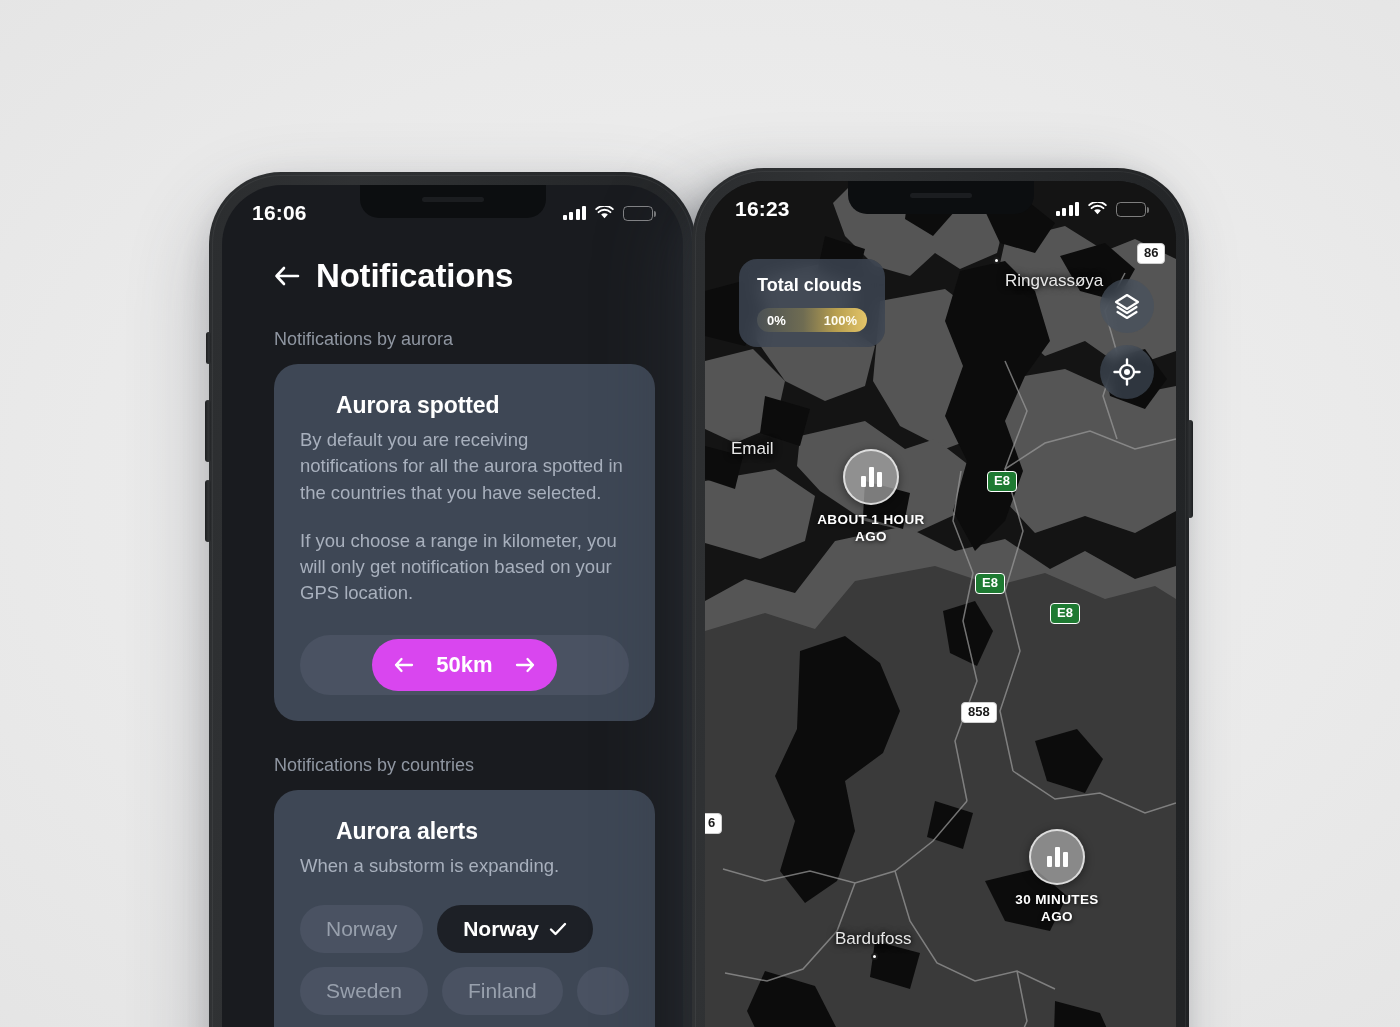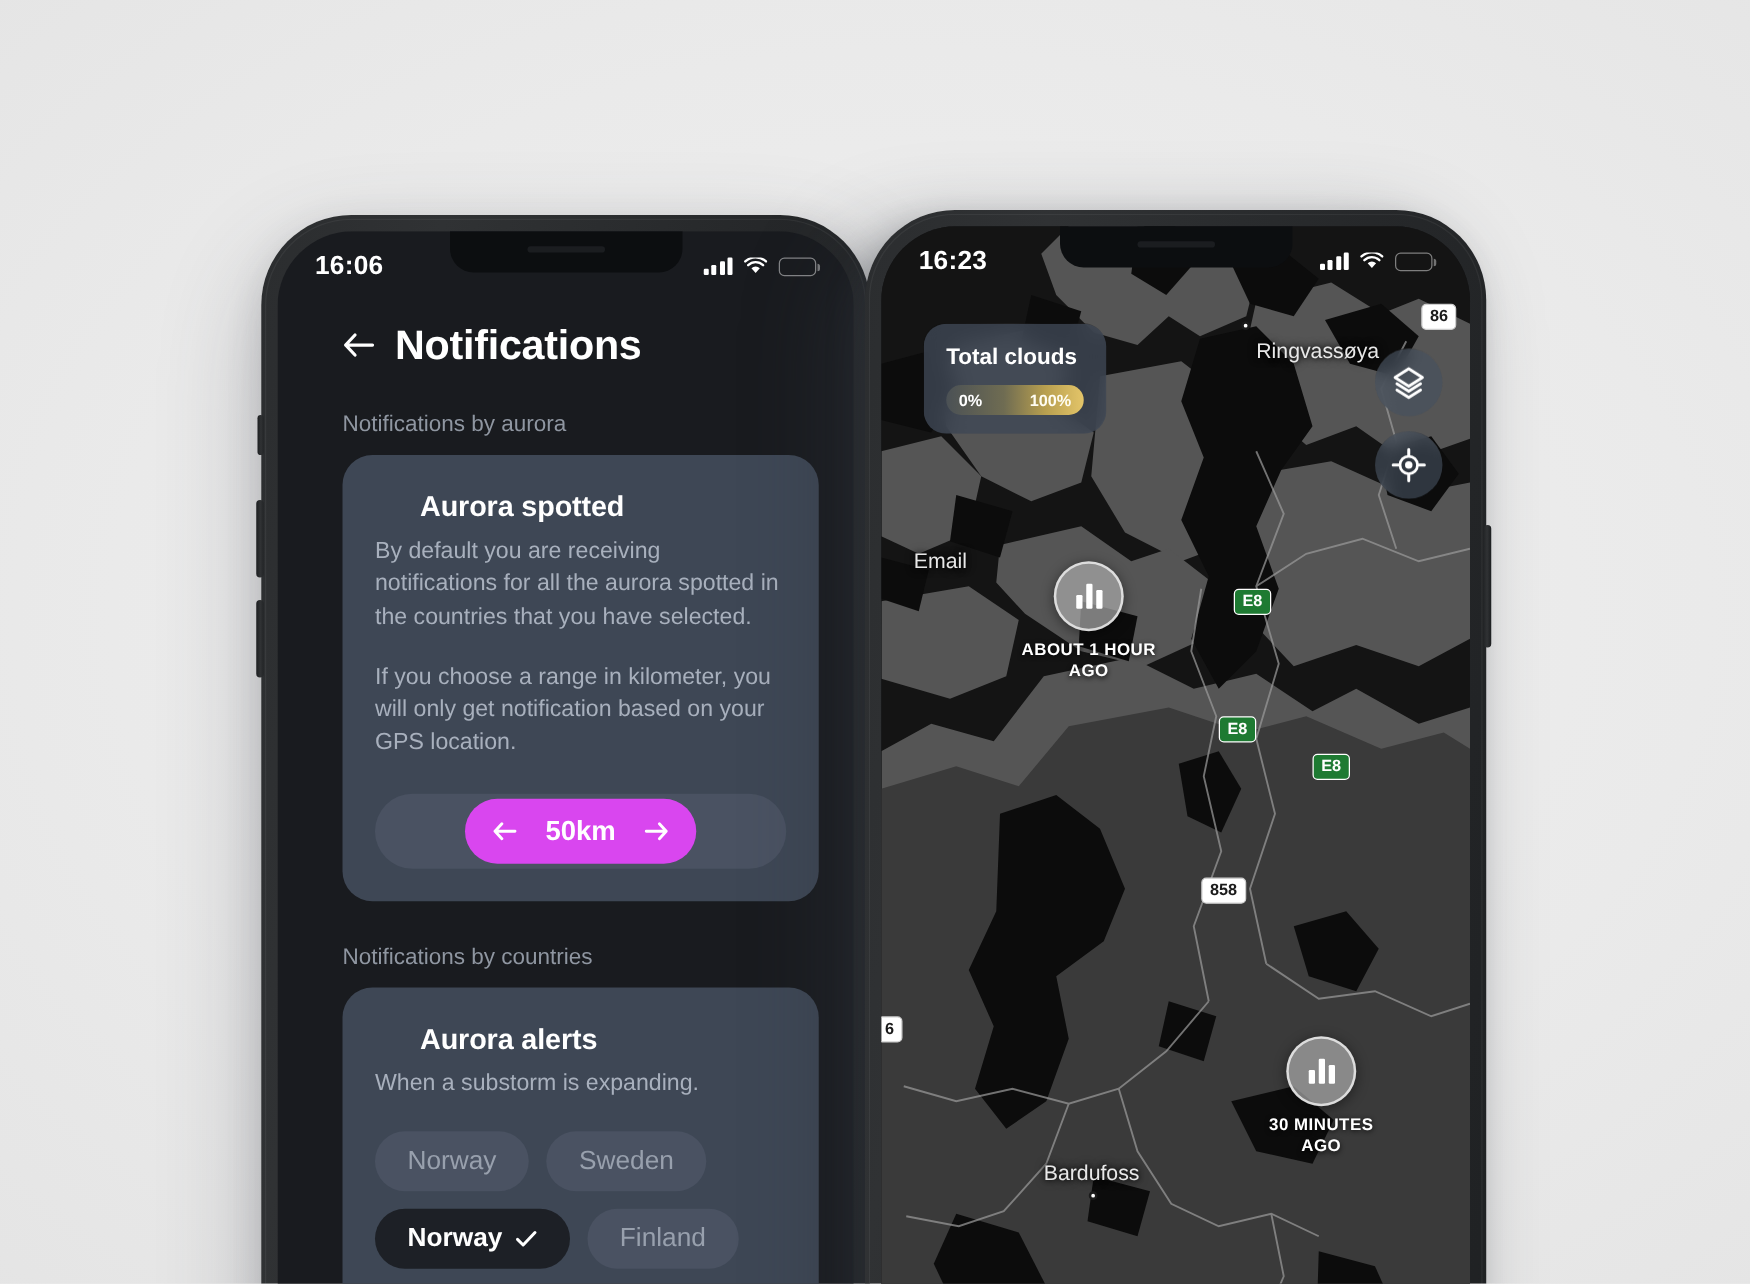--- a/index.html
+++ b/index.html
@@ -348,28 +348,28 @@
 
         <div class="section-label">Notifications by countries</div>
 
         <div class="card">
           <div class="card-title">Aurora alerts</div>
           <div class="card-body">When a substorm is expanding.</div>
           <div class="chips">
             <div class="chip">
               <span>Norway</span>
             </div>
-            <div class="chip">
-              <span>Sweden</span>
-            </div>
             <div class="chip selected">
               <span>Norway</span>
               <svg class="check" viewBox="0 0 18 14">
                 <path d="M2 7.5 L6.5 12 L16 2" stroke="#fff" stroke-width="2.4" fill="none" stroke-linecap="round" stroke-linejoin="round"></path>
               </svg>
+            </div>
+            <div class="chip">
+              <span>Sweden</span>
             </div>
             <div class="chip">
               <span>Finland</span>
             </div>
             <div class="chip">
               
             </div>
             <div class="chip">
               
             </div>

